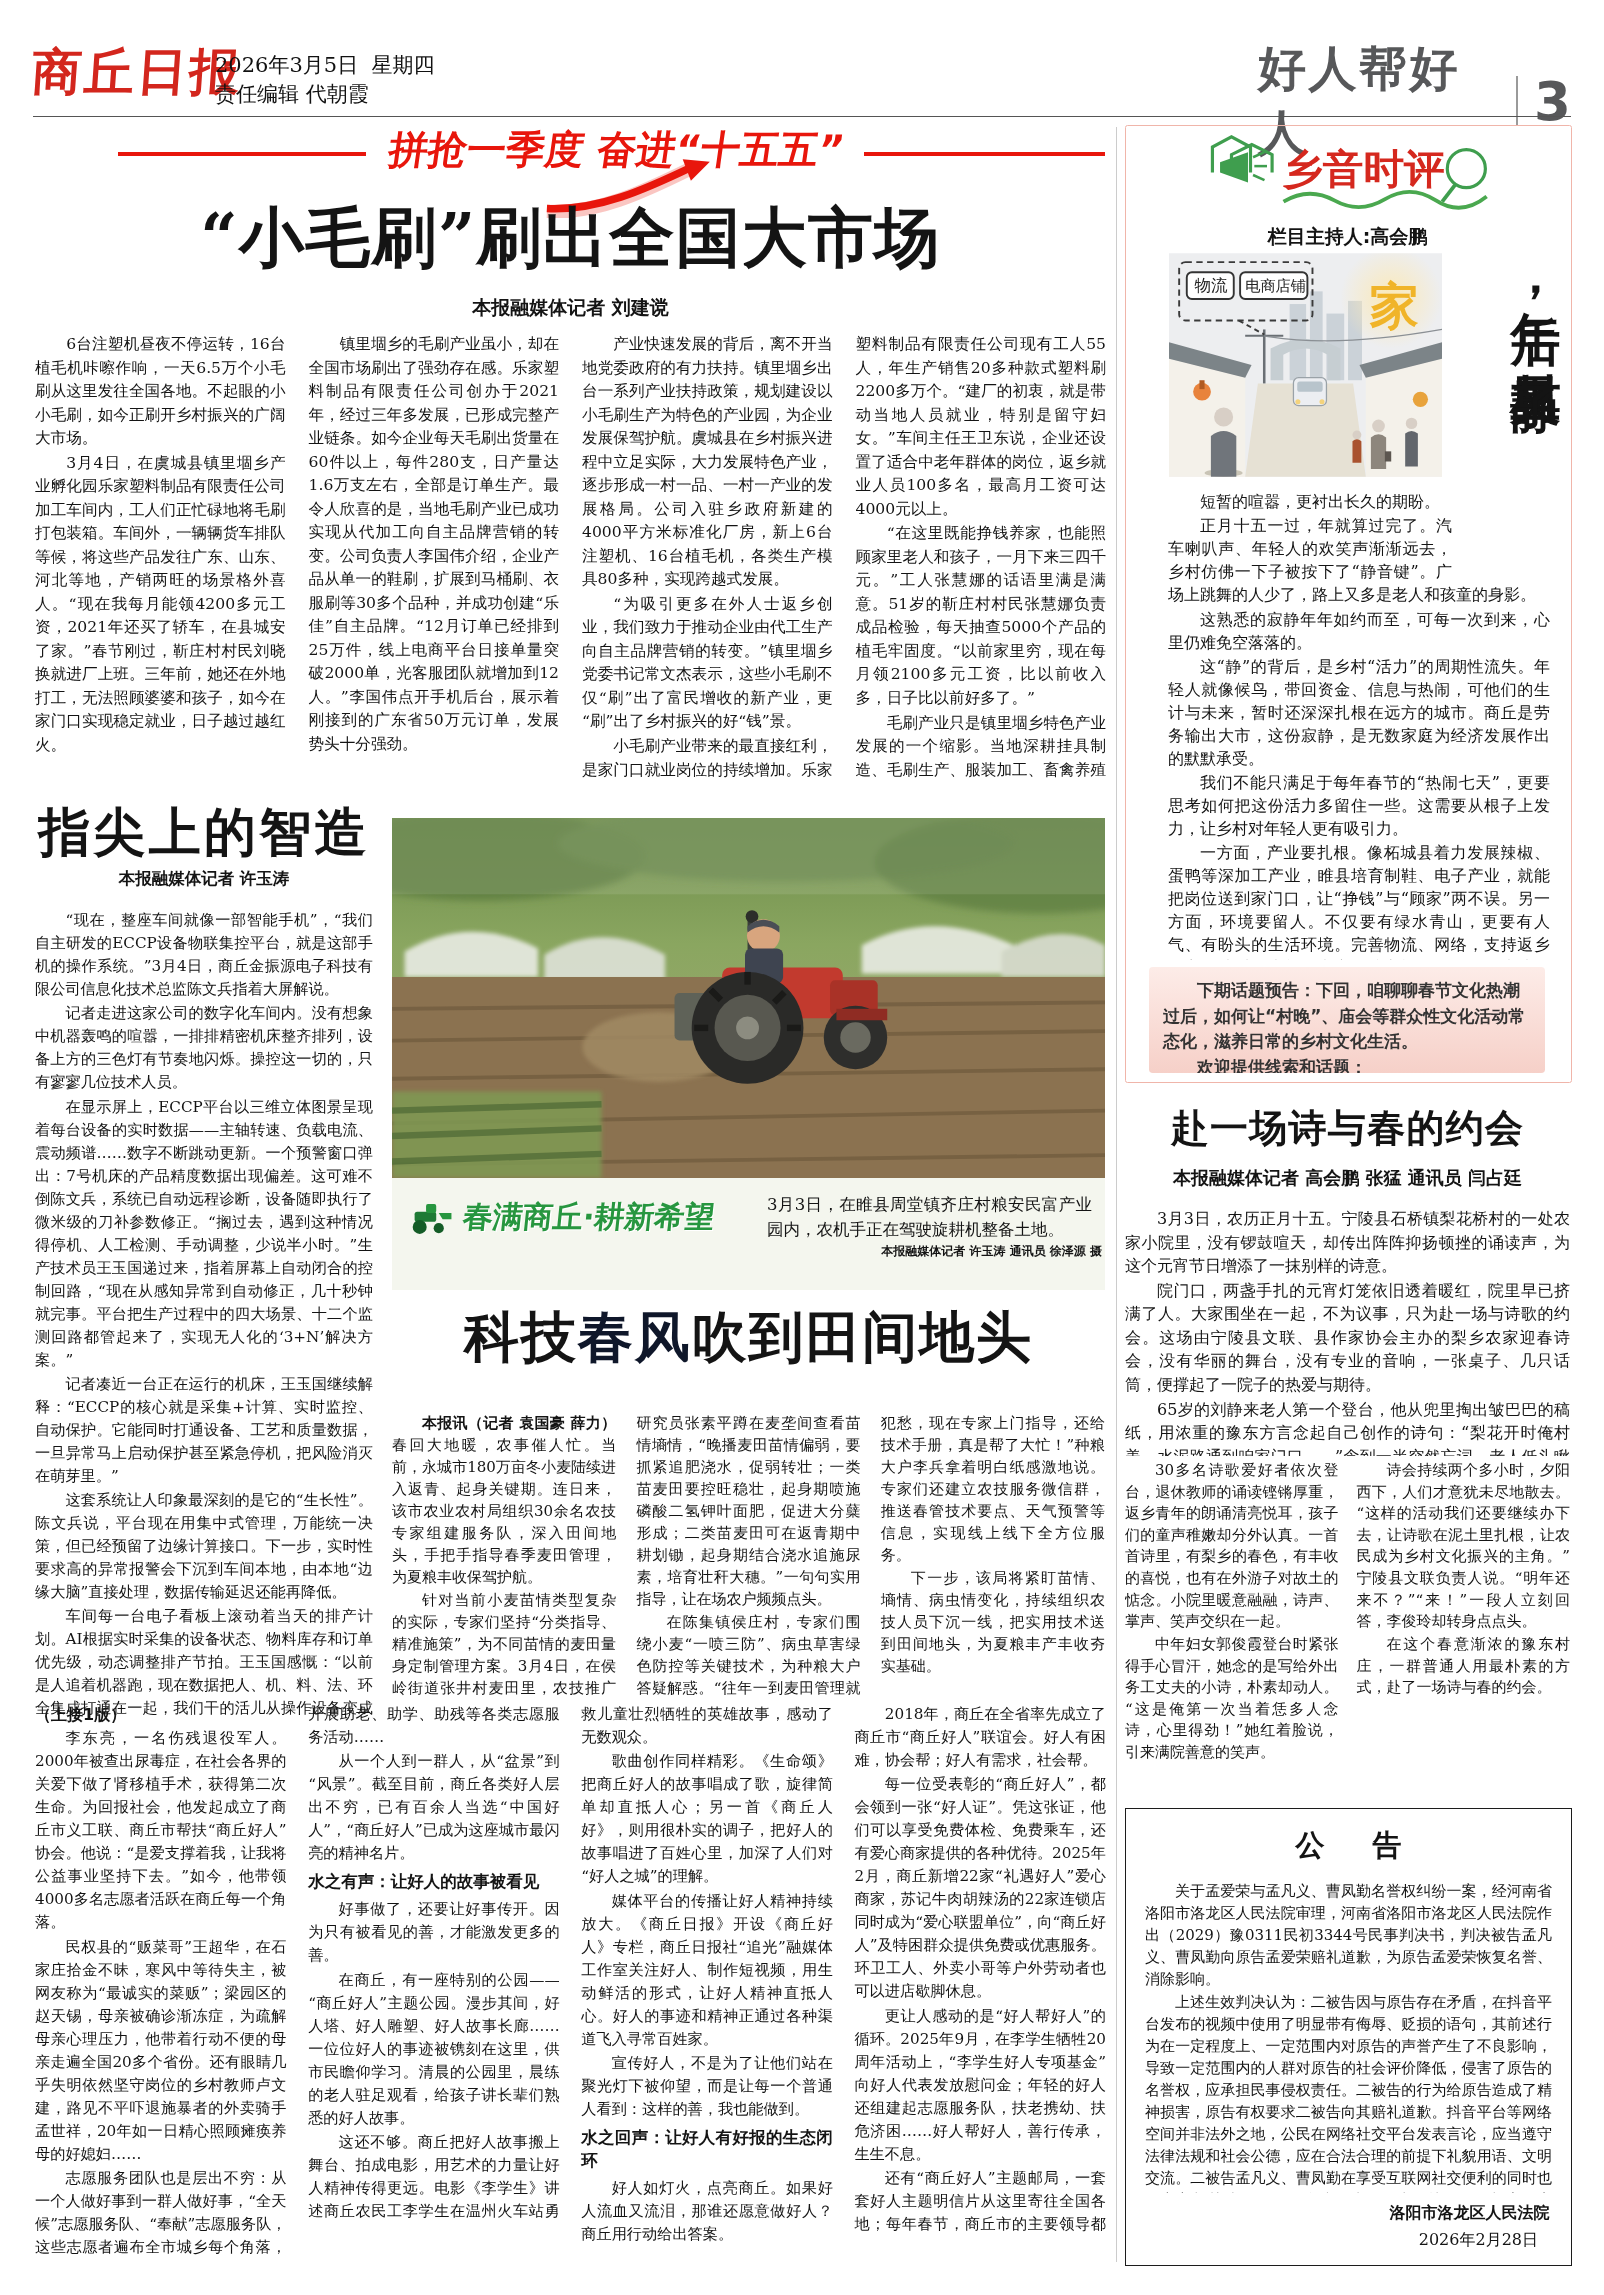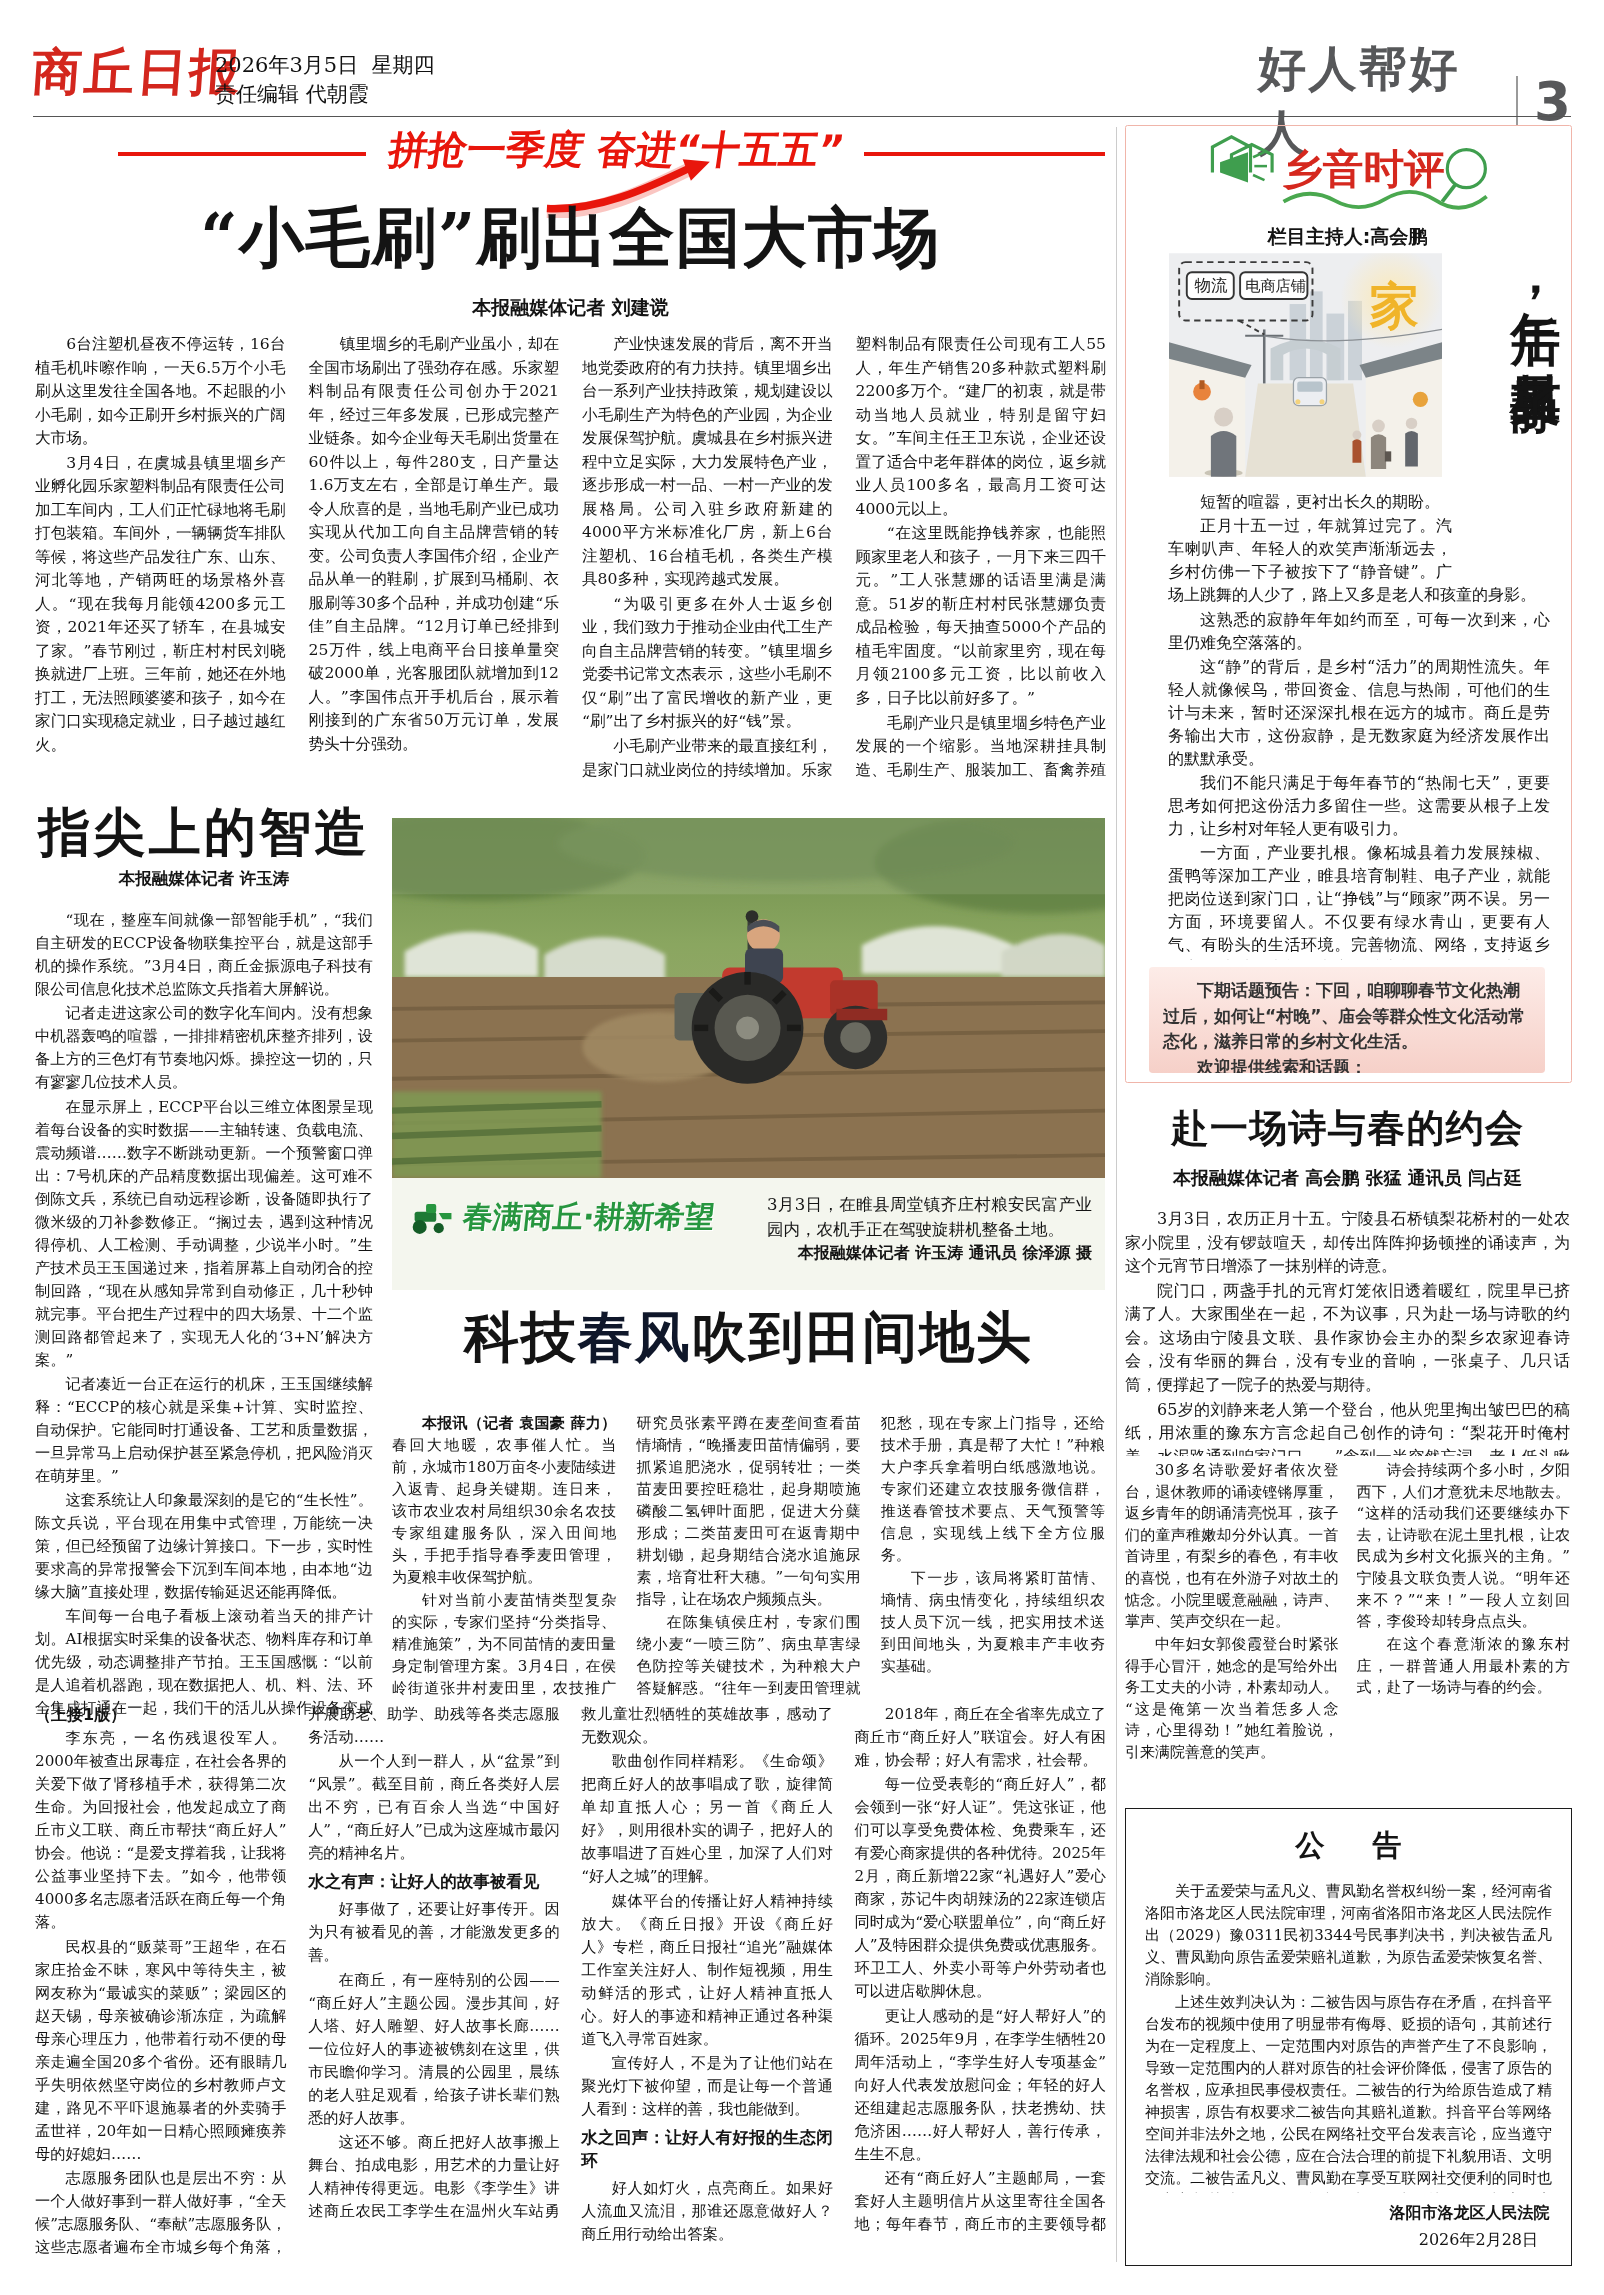--- a/index.html
+++ b/index.html
@@ -34,21 +34,21 @@
   #zz-byline{left:35px;top:868px;width:338px;font-size:16.5px;font-weight:bold;}
   #zz-body{left:35px;top:909px;width:338px;height:808px;overflow:hidden;
            font-size:15.2px;line-height:23px;}
   
   #photo{left:392px;top:818px;width:713px;height:360px;}
   #capband{left:392px;top:1178px;width:713px;height:112px;background:#f4f6ee;}
   #caplogo{position:absolute;left:15.2px;top:19px;display:flex;align-items:center;gap:9px;}
   #caplogo .lg{font-size:30px;font-weight:900;color:#27963f;transform:skewX(-6deg);
                font-family:"DejaVu Sans","Liberation Sans",sans-serif;text-shadow:1.3px 1.3px 0 #fff;}
   #captext{position:absolute;left:375px;top:14px;width:325px;font-size:16.5px;line-height:25px;text-align:justify;}
-  #capcredit{position:absolute;left:375px;top:65px;width:325px;font-size:16px;font-weight:bold;text-align:right;}
+  #capcredit{position:absolute;left:385px;top:65px;width:325px;font-size:12px;font-weight:bold;text-align:right;}
   
   #kj-title{left:392px;top:1301px;width:713px;font-size:55px;font-weight:900;letter-spacing:1.9px;}
   #kj-title .grn{color:#0f172a;}
   #kj-body{left:392px;top:1412px;width:713px;height:306px;column-count:3;column-gap:20.3px;
            column-fill:auto;overflow:hidden;font-size:15px;line-height:22px;}
   
   #hr-body{left:35px;top:1691px;width:1071px;height:564px;column-count:4;column-gap:21.6px;
            column-fill:auto;overflow:hidden;font-size:15.2px;line-height:23px;margin-top:12px;}
   #hr-body .marker{text-indent:0;font-weight:bold;font-family:"DejaVu Sans","Liberation Sans",sans-serif;font-size:16px;}
   #hr-body p.sub{font-weight:bold;text-indent:0;font-size:16.5px;margin:5.1px 0;

